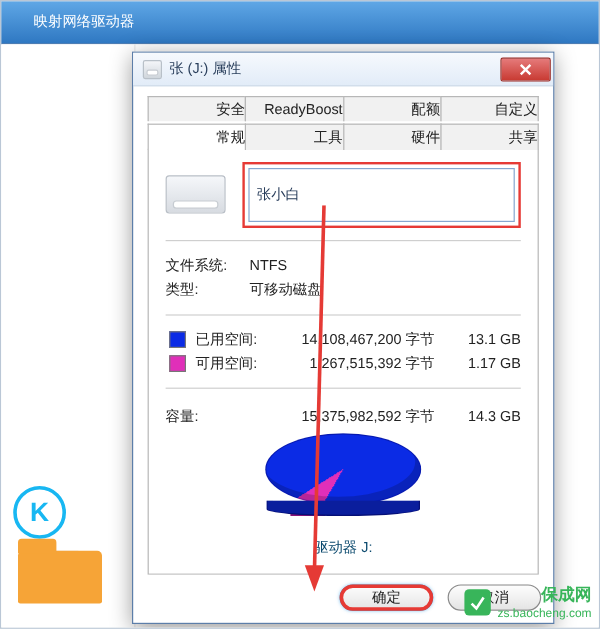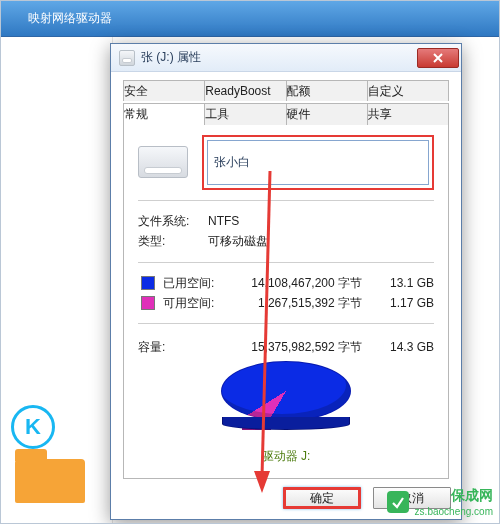--- a/index.html
+++ b/index.html
@@ -98,21 +98,21 @@
     width:42px;height:20px;border-radius:2px;
     background:linear-gradient(#e57a7a,#c83a32);
     border:1px solid #9b2a24;
     display:flex;align-items:center;justify-content:center;
   }
   .close-btn svg{stroke:#fff;stroke-width:2}
 
   .dlg-body{flex:1;padding:6px 12px 8px 12px;position:relative;overflow:hidden}
   .tabrow{display:flex;margin-top:2px}
   .tab{
-    flex:1;text-align:left;
+    flex:1;text-align:right;
     border:1px solid #b7b7b7;border-bottom:none;
     background:#f1f1f1;padding:3px 0;
   }
   .tab.active{background:#fff;position:relative;z-index:2}
   .tab+ .tab{margin-left:-1px}
   .tab-panel{
     border:1px solid #b7b7b7;background:#fff;
     margin-top:-1px;padding:10px 14px;height:355px;
     display:flex;flex-direction:column;
   }
@@ -167,29 +167,29 @@
   .pie::after{
     content:"";position:absolute;left:0;right:0;bottom:-10px;height:12px;
     background:#0a1e9d;border-radius:0 0 130px 130px/0 0 12px 12px;
     border:1px solid rgba(0,0,80,.5);border-top:none;
   }
   .pie::before{
     content:"";position:absolute;left:16%;bottom:-10px;width:22%;height:12px;
     background:#8a1478;
   }
 
-  .drivelabel{margin-top:28px;color:#4d7c0f}
+  .drivelabel{margin-top:28px;color:#0c4a6e}
 
   .dlg-buttons{
     display:flex;justify-content:flex-end;gap:12px;
     padding:8px 10px 10px 0;
   }
   .btn{
     min-width:78px;padding:3px 14px;
-    border:1px solid #8a8a8a;border-radius:1px;
+    border:1px solid #8a8a8a;border-radius:11px;
     background:linear-gradient(#fdfdfd,#e4e4e4);
     text-align:center;cursor:pointer;
   }
   .btn.default{
     border:1px solid #3c7fb1;
     box-shadow:0 0 3px rgba(60,160,230,.7);
   }
   .btn.highlight{outline:3px solid #e63a35;outline-offset:-3px}
 
   .arrow{

